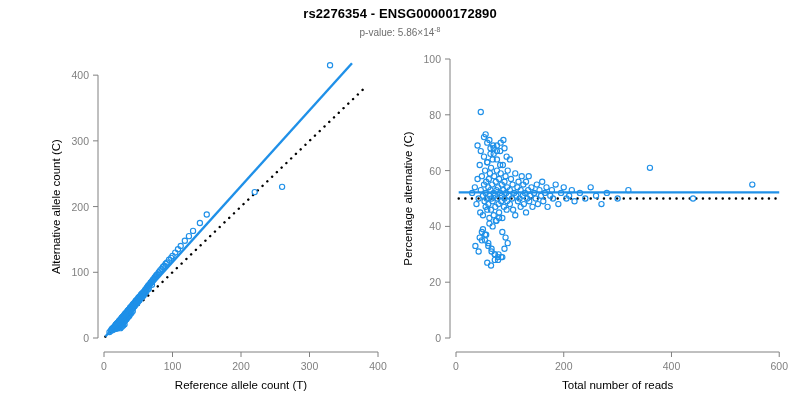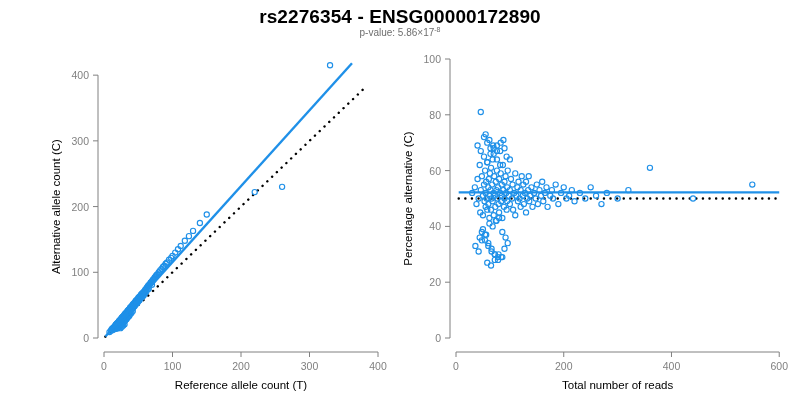--- a/index.html
+++ b/index.html
@@ -6,39 +6,39 @@
   body{
     width:800px;height:400px;
     background:#ffffff;
     font-family:"Liberation Sans", sans-serif;
     overflow:hidden;
     position:relative;
   }
   #figure{position:absolute;left:0;top:0;width:800px;height:400px;}
   .ttl{
     position:absolute;left:0;top:6px;width:800px;text-align:center;
-    font-size:19px;font-weight:bold;color:#000000;letter-spacing:0.1px;
+    font-size:13px;font-weight:bold;color:#000000;letter-spacing:0.1px;
   }
   .subttl{
     position:absolute;left:0;top:26px;width:800px;text-align:center;
     font-size:10px;color:#6e6e6e;
   }
   .subttl sup{font-size:7px;vertical-align:super;}
   svg{display:block;}
   text{font-family:"Liberation Sans", sans-serif;}
 </style>
 </head>
 <body>
 
 <div id="figure">
 
   <div class="ttl">rs2276354 - ENSG00000172890</div>
 
   <div class="subttl">
-    <span>p-value: 5.86×17</span><sup>-8</sup>
+    <span>p-value: 5.86×14</span><sup>-8</sup>
   </div>
 
   <svg id="plot" width="800" height="400">
       <g>
         <path d="M 98 338 L 98 75.14285714285717" stroke="#808080" stroke-width="1" fill="none"></path>
         <path d="M 104 352 L 378 352" stroke="#808080" stroke-width="1" fill="none"></path>
         <path d="M 98 338 L 93 338" stroke="#808080" stroke-width="1"></path>
         <text x="89" y="342" text-anchor="end" font-size="10.5" fill="#808080">0</text>
         <path d="M 98 272.2857142857143 L 93 272.2857142857143" stroke="#808080" stroke-width="1"></path>
         <text x="89" y="276.2857142857143" text-anchor="end" font-size="10.5" fill="#808080">100</text>

